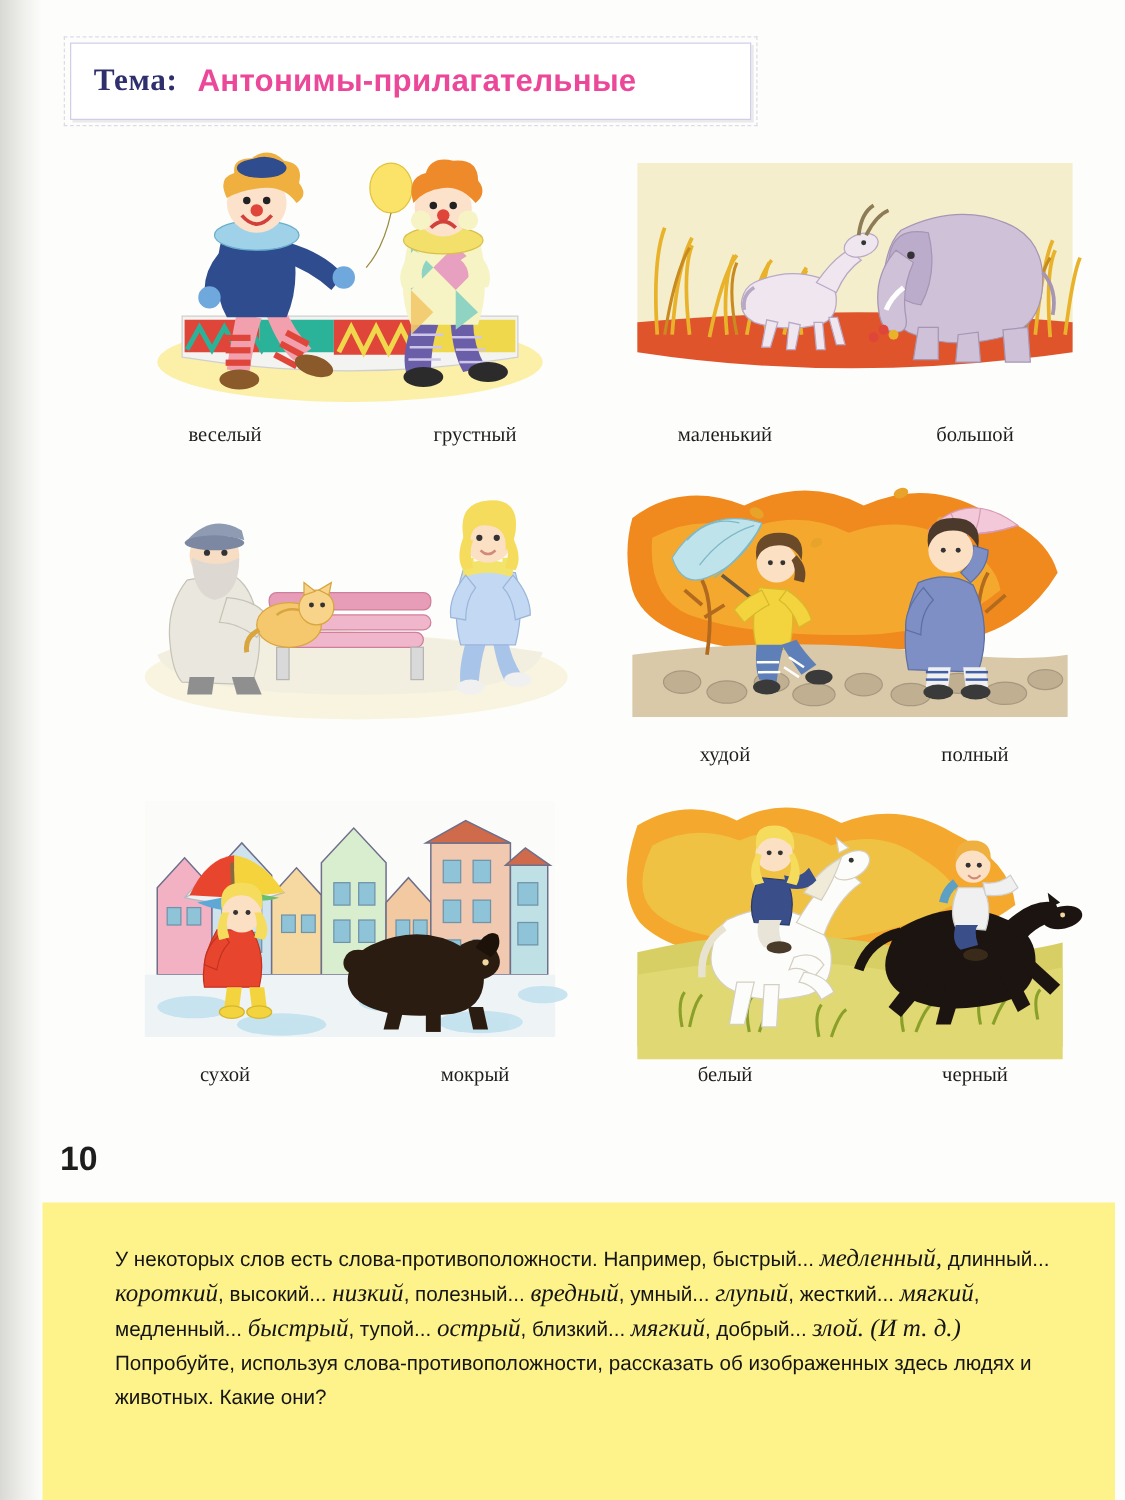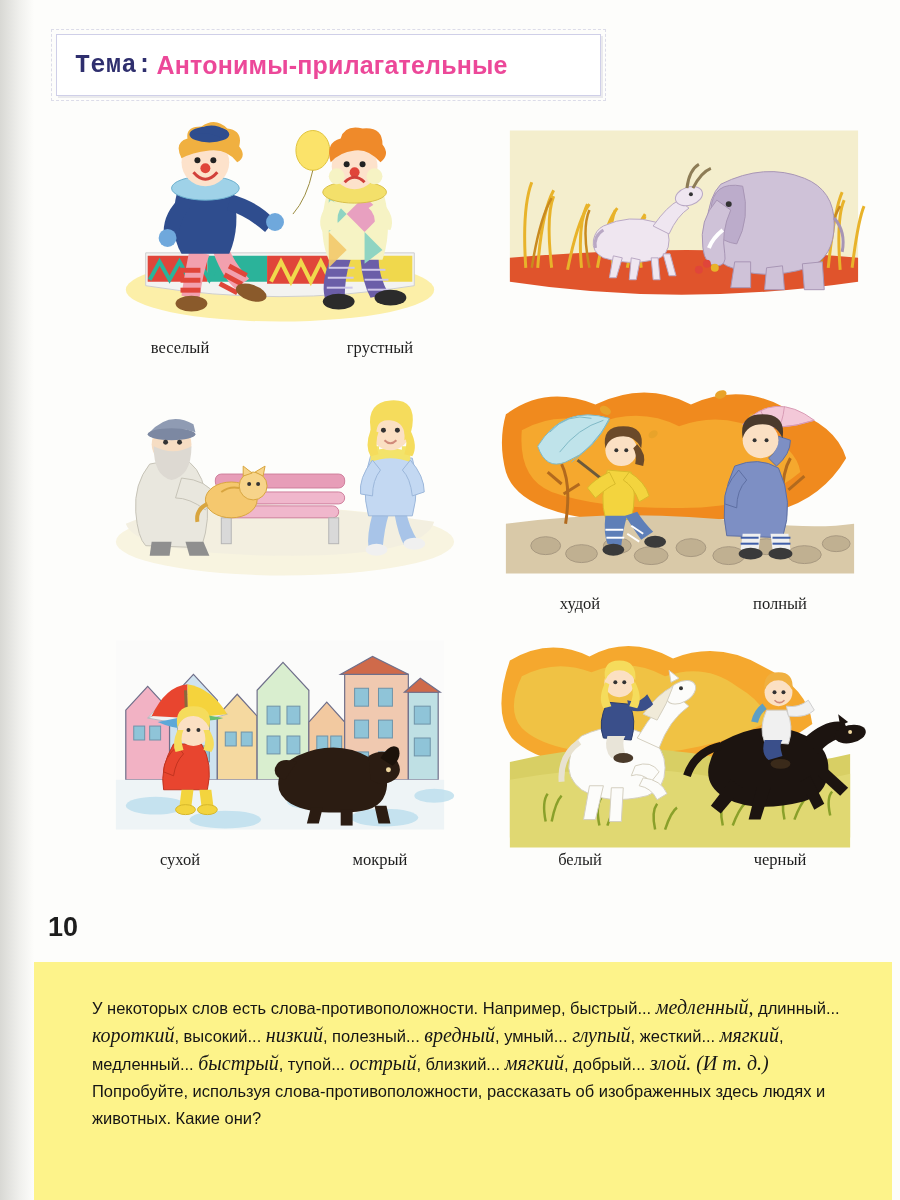--- a/index.html
+++ b/index.html
@@ -44,26 +44,26 @@
     padding: 0 18px;
   }
   .topic-banner::after{
     content:"";
     position:absolute;
     left:-6px; top:-6px; right:-6px; bottom:-6px;
     border:1px dashed rgba(160,160,200,0.35);
     pointer-events:none;
   }
   .topic-label {
-    font-family: Liberation Mono, monospace;
+    font-family: Liberation Serif, serif;
     font-weight: bold;
     font-size: 25px;
     color: #2f2f6e;
     letter-spacing: 0.5px;
-    margin-right: 4px;
+    margin-right: 16px;
   }
   .topic-title {
     font-family: "Liberation Sans", sans-serif;
     font-weight: bold;
     font-size: 25px;
     color: #ec4899;
     letter-spacing: 0.2px;
   }
 
   
@@ -327,20 +327,24 @@
 
                 <path d="M350 100 q12 14 8 34" stroke="#a795b4" stroke-width="3" fill="none"></path>
               </g>
 
               <g>
                 <circle cx="222" cy="146" r="4" fill="#e0453a"></circle>
                   <circle cx="230" cy="150" r="4" fill="#e8b32a"></circle>
                 <circle cx="214" cy="152" r="4" fill="#e0453a"></circle>
               </g>
             </svg>
+          </div>
+          <div class="captions">
+            <div class="caption">маленький</div>
+            <div class="caption">большой</div>
           </div>
         </div>
       </div>
 
       <div class="row">
 
         <div class="cell">
           <div class="scene">
             <svg viewBox="0 0 390 218" width="100%" height="218">
 

